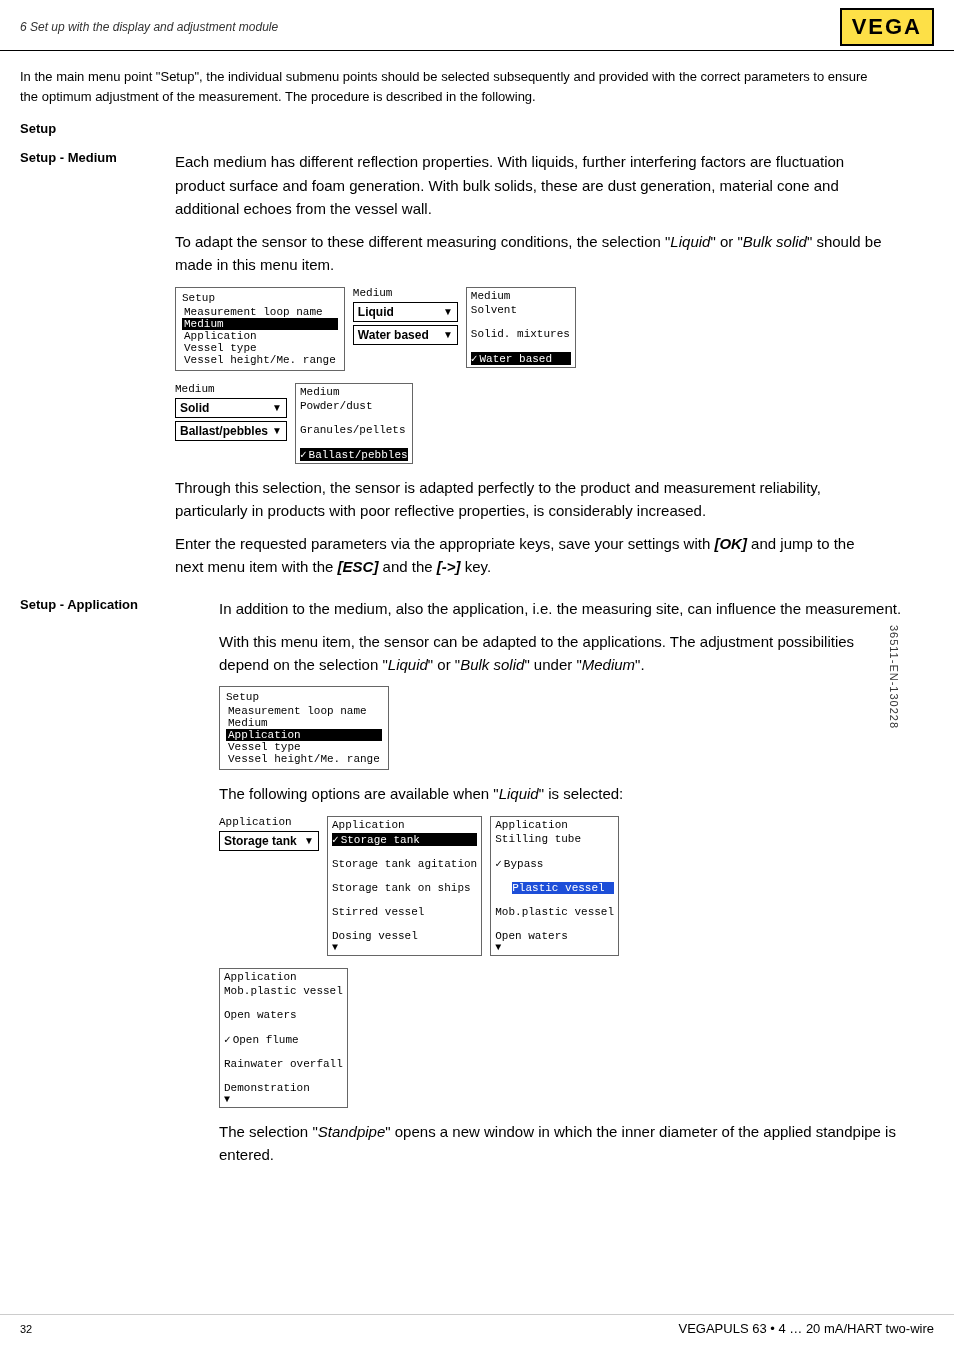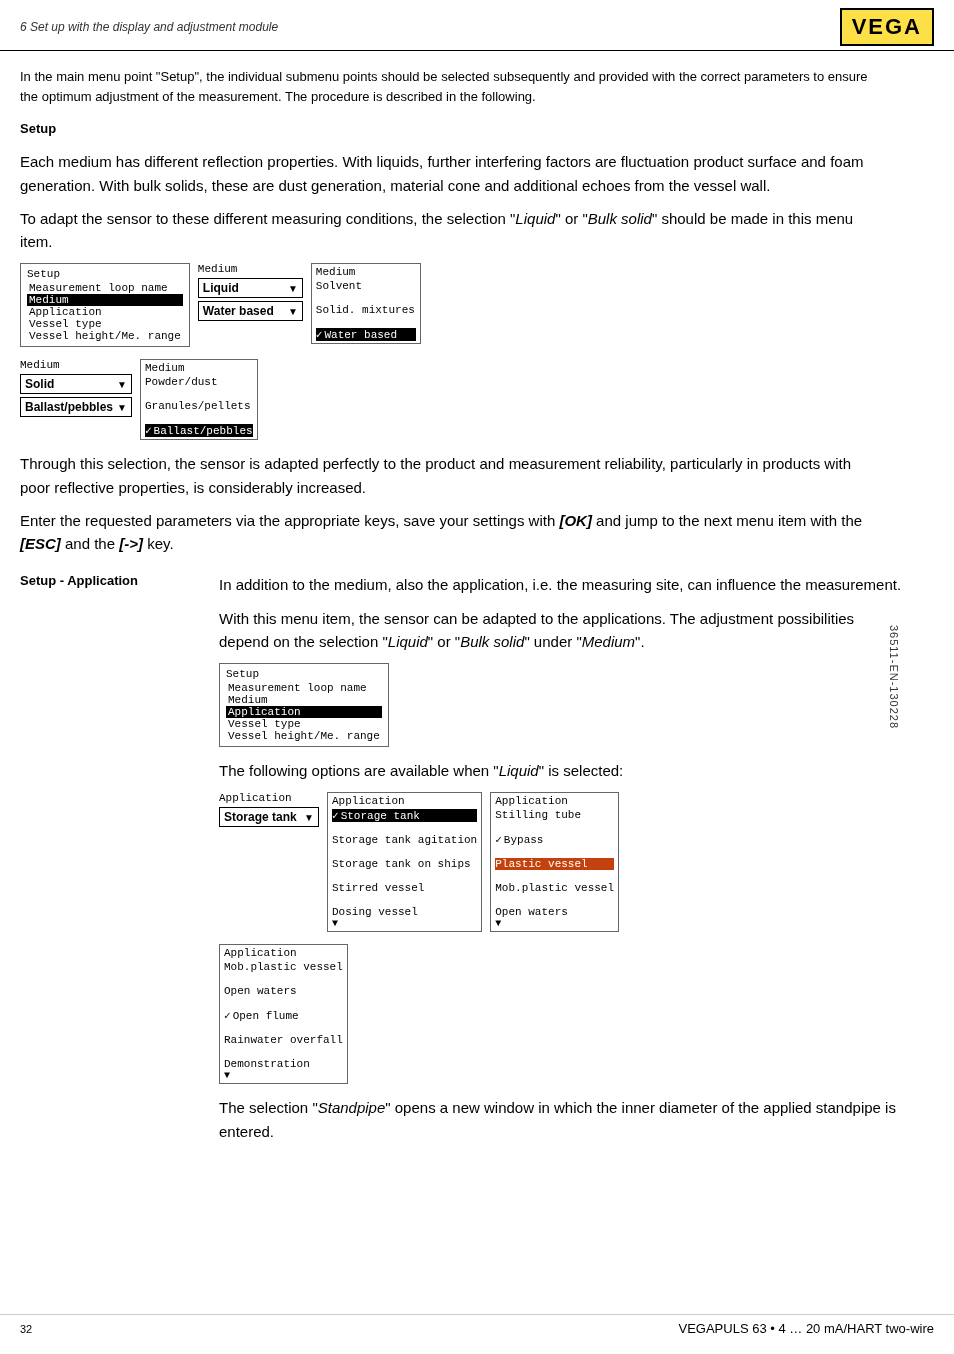--- a/index.html
+++ b/index.html
@@ -229,20 +229,23 @@
     <div class="main-content">
 
       <p class="intro-text">In the main menu point "Setup", the individual submenu points should be selected subsequently and provided with the correct parameters to ensure the optimum adjustment of the measurement. The procedure is described in the following.</p>
 
       <p class="section-heading">Setup</p>
 
     </div>
   </div>
 
   <div style="display:flex; padding-left:20px; padding-right:40px; margin-top:4px;">
+    <div class="left-labels">
+      <span class="section-label">Setup - Medium</span>
+    </div>
     <div class="main-content">
       <p class="body-text">Each medium has different reflection properties. With liquids, further interfering factors are fluctuation product surface and foam generation. With bulk solids, these are dust generation, material cone and additional echoes from the vessel wall.</p>
       <p class="body-text">
         To adapt the sensor to these different measuring conditions, the selection "<span class="italic">Liquid</span>" or "<span class="italic">Bulk solid</span>" should be made in this menu item.
       </p>
 
       <div class="diagram-row">
 
         <div class="ui-panel">
           <div class="panel-title">Setup</div>
@@ -344,21 +347,21 @@
           <span class="item">Storage tank on ships</span><br>
           <span class="item">Stirred vessel</span><br>
           <span class="item">Dosing vessel</span>
           <div style="font-size:10px;">▼</div>
         </div>
 
         <div class="dropdown-list">
           <div class="panel-medium-label">Application</div>
           <span class="item">Stilling tube</span><br>
           <span class="item checked">Bypass</span><br>
-          <span class="item selected" style="background:#c2410c;color:#fff;">Plastic vessel</span><br>
+          <span class="item selected" style="background:#1d4ed8;color:#fff;margin-left:17px;">Plastic vessel</span><br>
           <span class="item">Mob.plastic vessel</span><br>
           <span class="item">Open waters</span>
           <div style="font-size:10px;">▼</div>
         </div>
       </div>
 
       <div class="diagram-row">
         <div class="dropdown-list">
           <div class="panel-medium-label">Application</div>
           <span class="item">Mob.plastic vessel</span><br>

